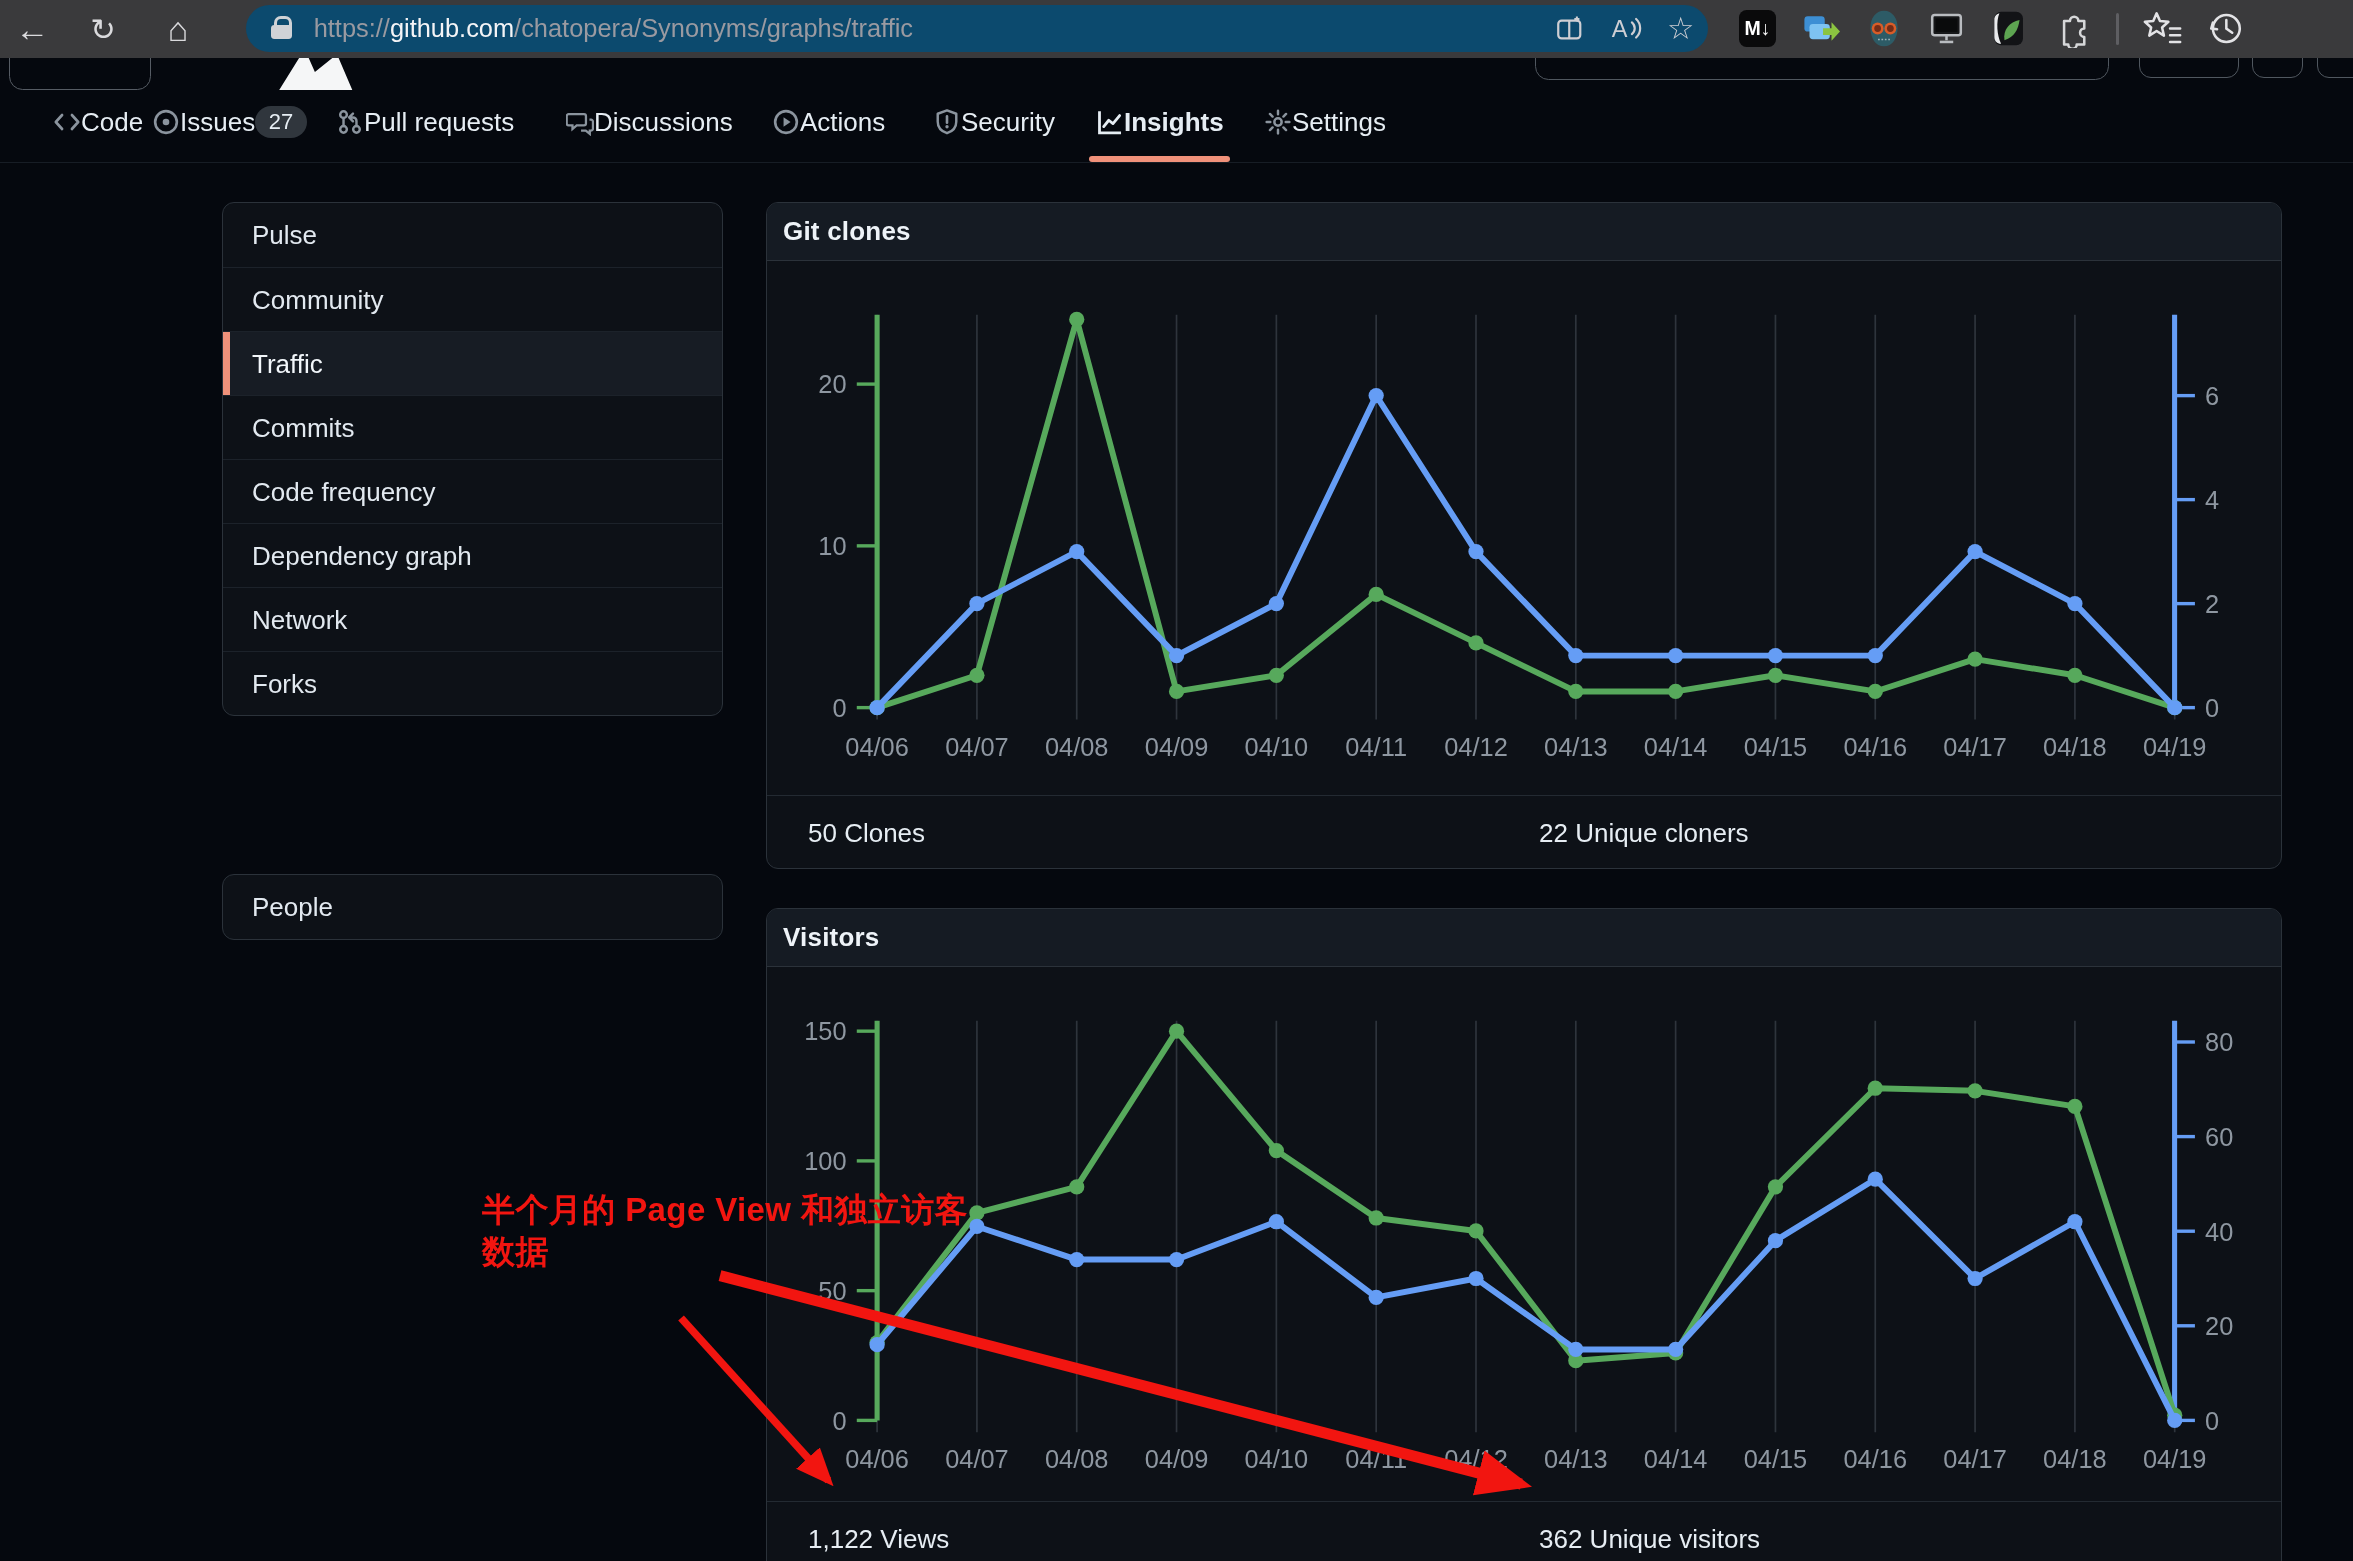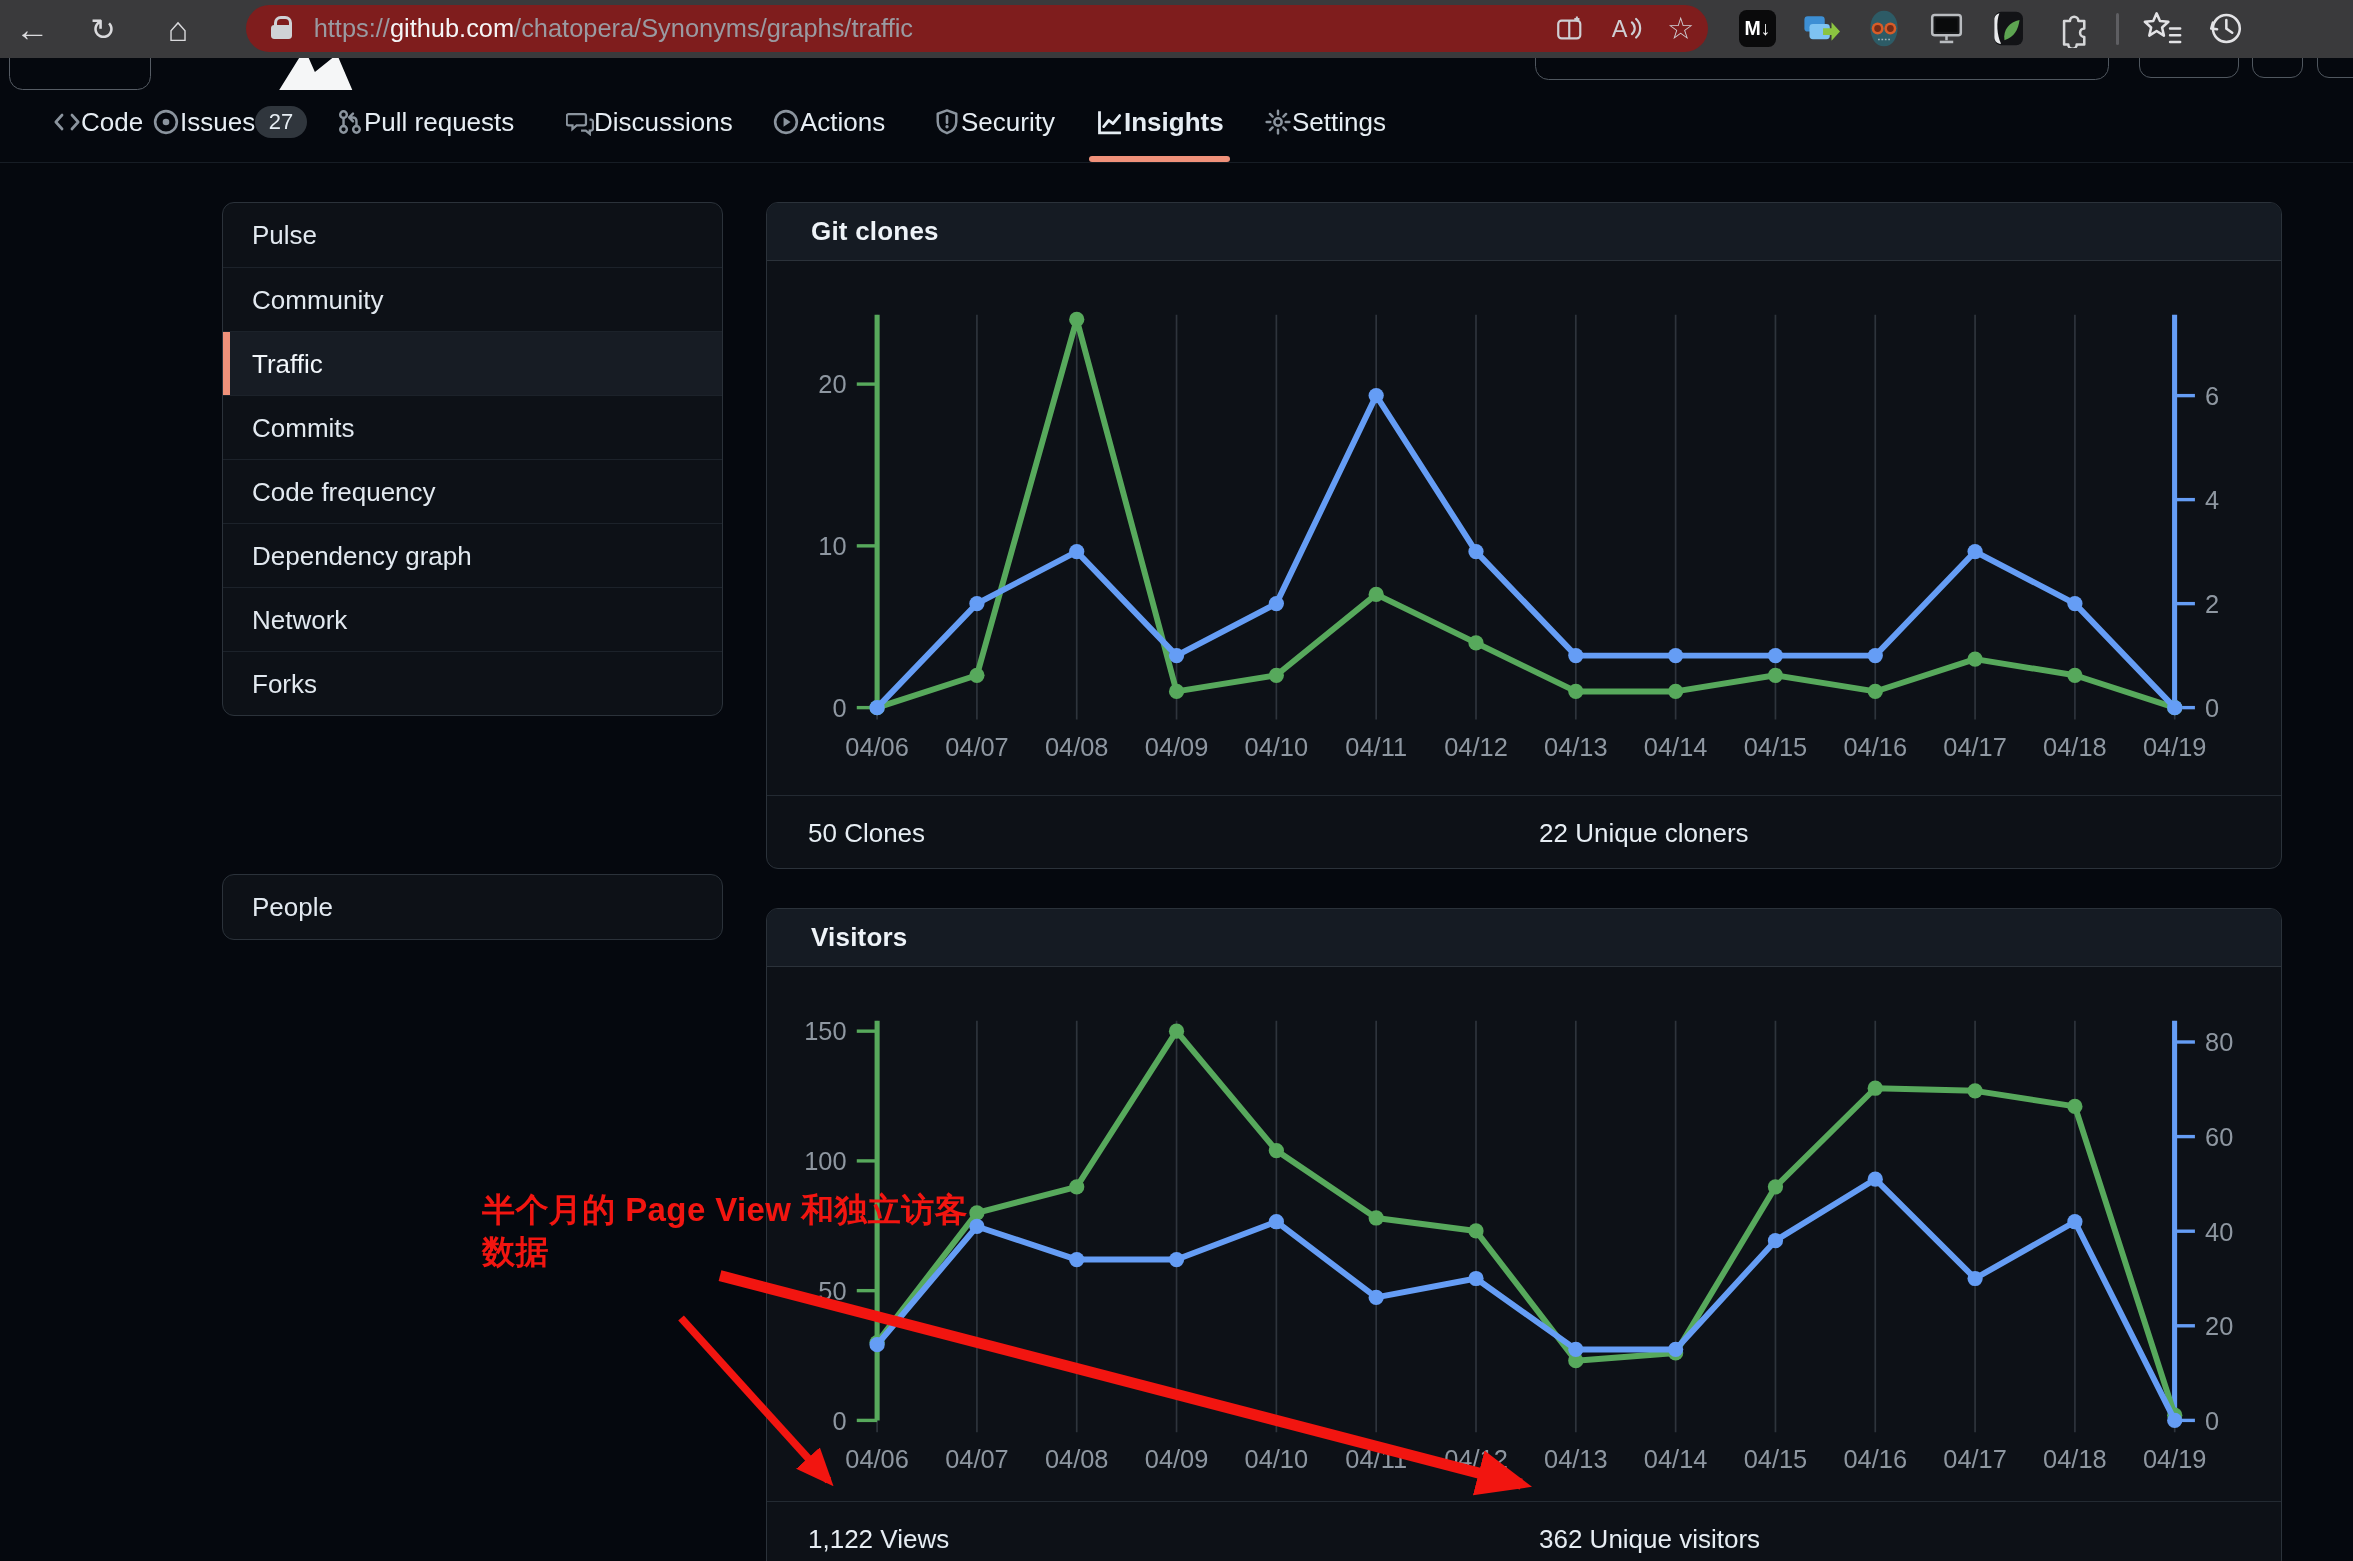--- a/index.html
+++ b/index.html
@@ -9,21 +9,21 @@
     width:2354px;height:1562px;position:relative;overflow:hidden;
     background:#05080e;color:#e6edf3;
     font-family:"Liberation Sans","DejaVu Sans",sans-serif;
   }
   
   #toolbar{position:absolute;left:0;top:0;width:2354px;height:58px;background:#3a3a3c;z-index:30}
   .tb-btn{position:absolute;top:6.8px;width:44px;height:44px;color:#dadadd;font-size:34px;
     line-height:44px;text-align:center;cursor:pointer}
   #tb-back{left:10.2px}#tb-refresh{left:81px;font-size:30.5px}#tb-home{left:156px}
   .urlbar{position:absolute;left:246px;top:5.1px;width:1462px;height:47px;border-radius:24px;
-    background:#7f1d1d;display:flex;align-items:center;font-size:25.4px;color:#9a9aa1}
+    background:#0c4a6e;display:flex;align-items:center;font-size:25.4px;color:#9a9aa1}
   .lock{width:20.3px;height:14.4px;border-radius:3.4px;background:#cfd2d6;position:relative;
     margin-left:25.4px;margin-right:22px;flex:none;margin-top:6.8px}
   .lock::before{content:'';position:absolute;left:2.5px;top:-9.3px;width:12px;height:10.2px;
     border:3px solid #cfd2d6;border-bottom:none;border-radius:6.8px 6.8px 0 0}
   .url-host{color:#f4f4f6}
   .pill-right{position:absolute;right:13.6px;top:0;height:47px;display:flex;align-items:center;gap:25.4px;color:#cfcfd4}
   .pr-ic{display:flex;align-items:center;cursor:pointer}
   .star-glyph{font-size:30.5px;line-height:1;color:#cfcfd4}
   #ext-icons{position:absolute;left:1738px;top:5.1px;height:47px;display:flex;align-items:center;gap:24px;z-index:31}
   .ext{width:39px;height:39px;display:flex;align-items:center;justify-content:center;cursor:pointer;position:relative}
@@ -57,21 +57,21 @@
     position:relative;cursor:pointer;border-top:1.7px solid #1c222a}
   .side-item:first-child{border-top:none}
   .side-item.active{background:#171c24;color:#f2f6fa}
   .side-item.active::before{content:'';position:absolute;left:0;top:0;bottom:0;width:6.8px;background:var(--accent)}
   
   .panel{position:absolute;left:766px;width:1516px;background:#0d1117;border:1.7px solid #2b323a;
     border-radius:12px;z-index:5}
   #clones-panel{top:202px;height:667px}
   #visitors-panel{top:908px;height:711px}
   .panel header{height:58px;background:#151b23;border-bottom:1.7px solid #2b323a;
-    border-radius:10.2px 10.2px 0 0;display:flex;align-items:center;padding-left:44px}
+    border-radius:10.2px 10.2px 0 0;display:flex;align-items:center;padding-left:16px}
   .panel h3{margin:0;font-size:26px;font-weight:bold;color:#eef3f8;letter-spacing:0.2px}
   svg.chart{position:absolute;left:0;top:59px;width:1516px;height:533px;display:block}
   .panel footer{position:absolute;left:0;right:0;top:592px;height:102px;border-top:1.7px solid #232a32;
     font-size:26px;color:#e6edf3}
   .stat1{position:absolute;left:41px;top:0;line-height:75px}
   .stat2{position:absolute;left:772px;top:0;line-height:75px}
   .ctick{fill:#8e97a1;font-size:30px}
   
   #annotation{position:absolute;left:482px;top:1189px;font-size:33px;line-height:42px;z-index:40;
     color:#f21510;font-weight:bold;letter-spacing:0.4px}

